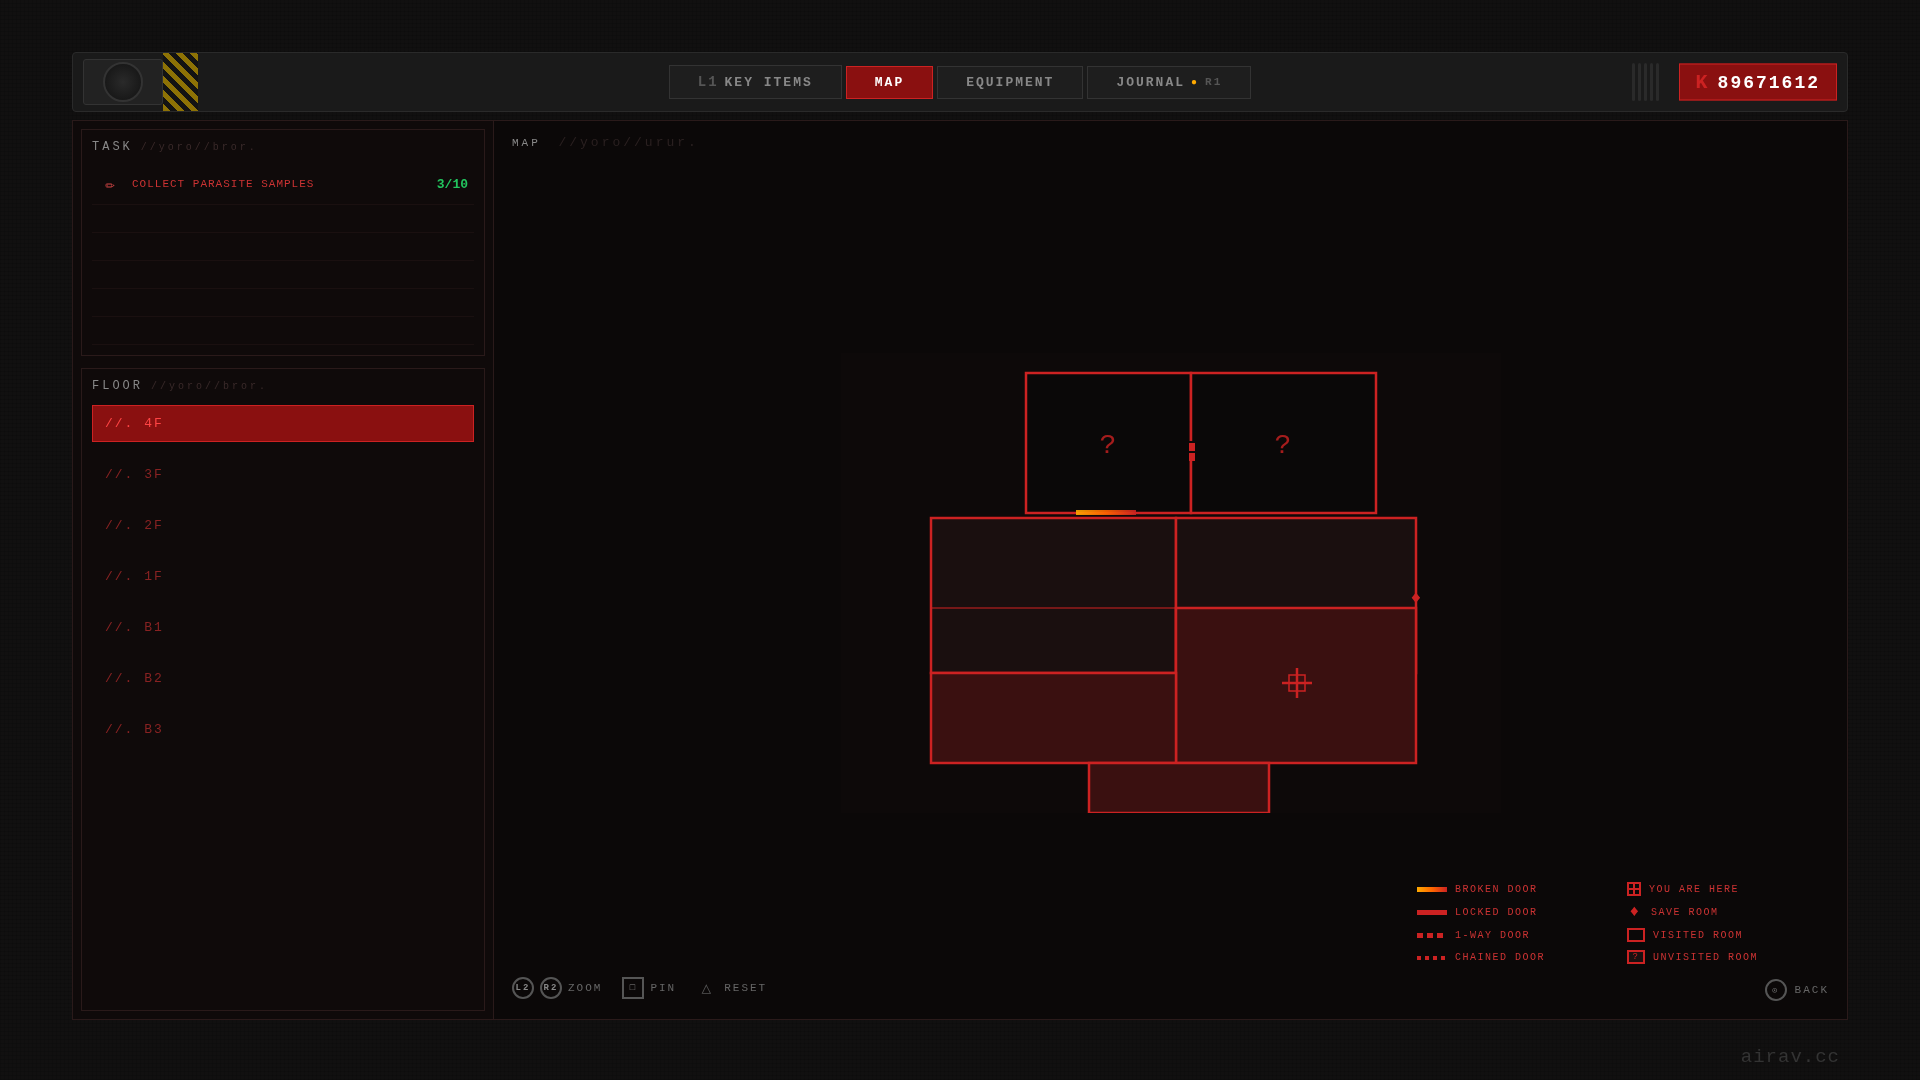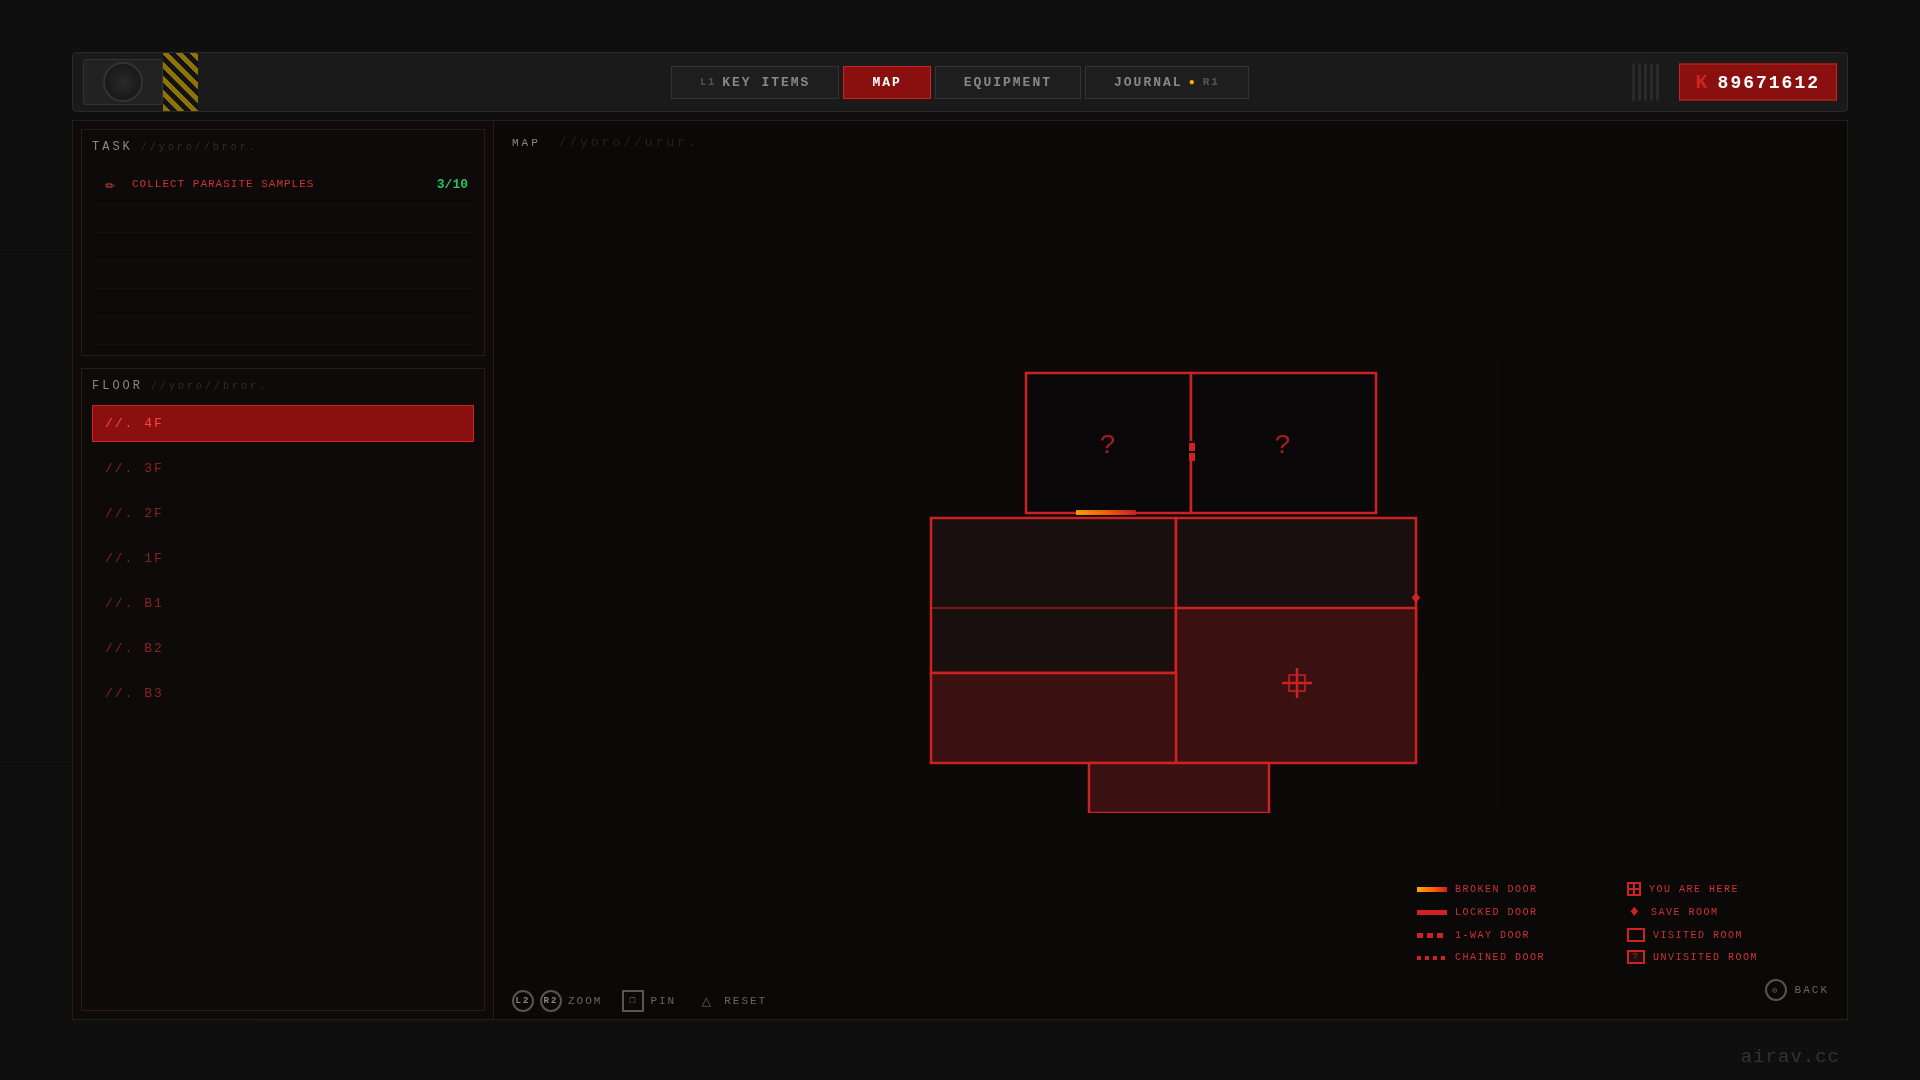--- a/index.html
+++ b/index.html
@@ -196,21 +196,21 @@
       flex: 1;
       margin: 8px;
       border: 1px solid #2a1a1a;
       padding: 10px;
       overflow: hidden;
     }
 
     .floor-list {
       display: flex;
       flex-direction: column;
-      gap: 8px;
+      gap: 14px;
       margin-top: 12px;
     }
 
     .floor-item {
       padding: 10px 12px;
       font-size: 13px;
       letter-spacing: 2px;
       color: #882222;
       cursor: pointer;
       border: 1px solid transparent;
@@ -251,21 +251,21 @@
 
     .legend-item {
       display: flex;
       align-items: center;
       gap: 8px;
     }
 
     
     .bottom-controls {
       position: absolute;
-      bottom: 7px;
+      bottom: 20px;
       left: 18px;
       display: flex;
       align-items: center;
       gap: 20px;
       font-size: 11px;
       letter-spacing: 2px;
       color: #666;
       text-align: center;
     }
 
@@ -338,21 +338,21 @@
 
 <div class="top-bar">
   <div class="top-bar-left">
     <div class="speaker-circle"></div>
   </div>
 
   <div style="position:absolute; left:90px; top:0; bottom:0; width:35px; background: repeating-linear-gradient(45deg, #aa8800 0px, #aa8800 5px, #111 5px, #111 10px); opacity:0.8;"></div>
 
   <div class="nav-tabs">
     <div class="nav-tab">
-      <span style="font-size:10px;color:#555;">L1</span>
+      <span style="font-size:14px;color:#555;">L1</span>
       <span>KEY ITEMS</span>
     </div>
     <div class="nav-tab active">
       <span>MAP</span>
     </div>
     <div class="nav-tab">
       <span>EQUIPMENT</span>
     </div>
     <div class="nav-tab">
       <span>JOURNAL</span>

